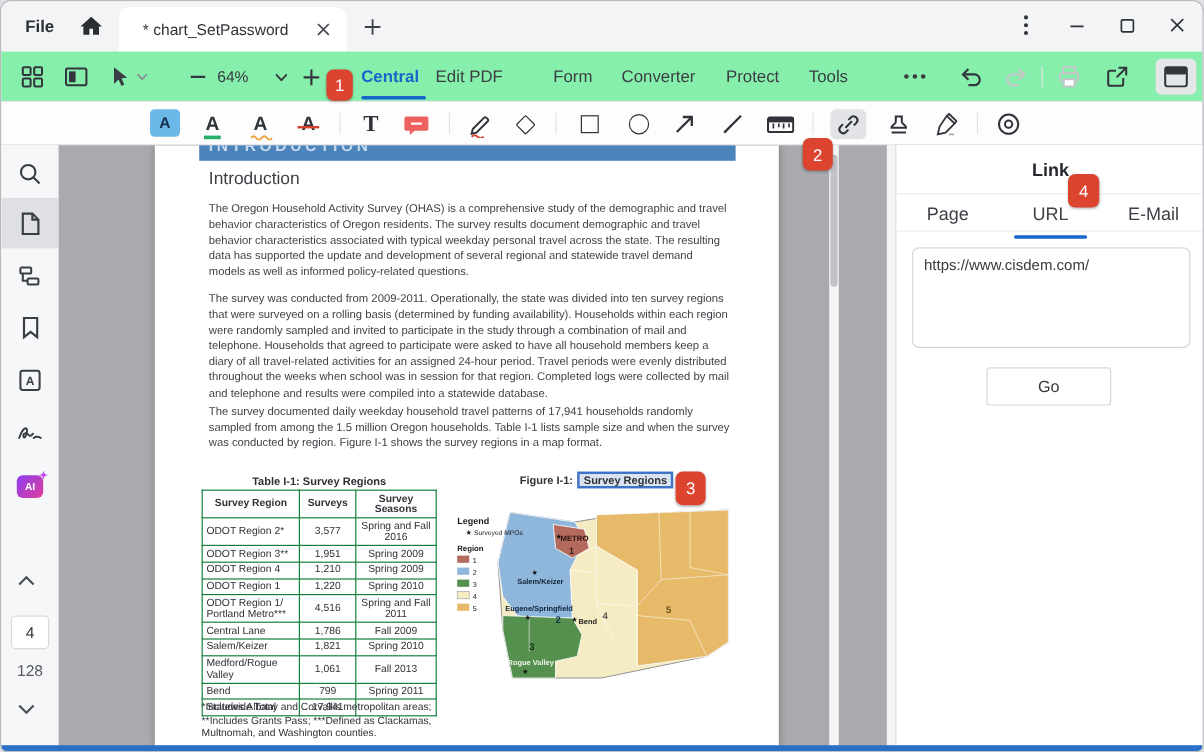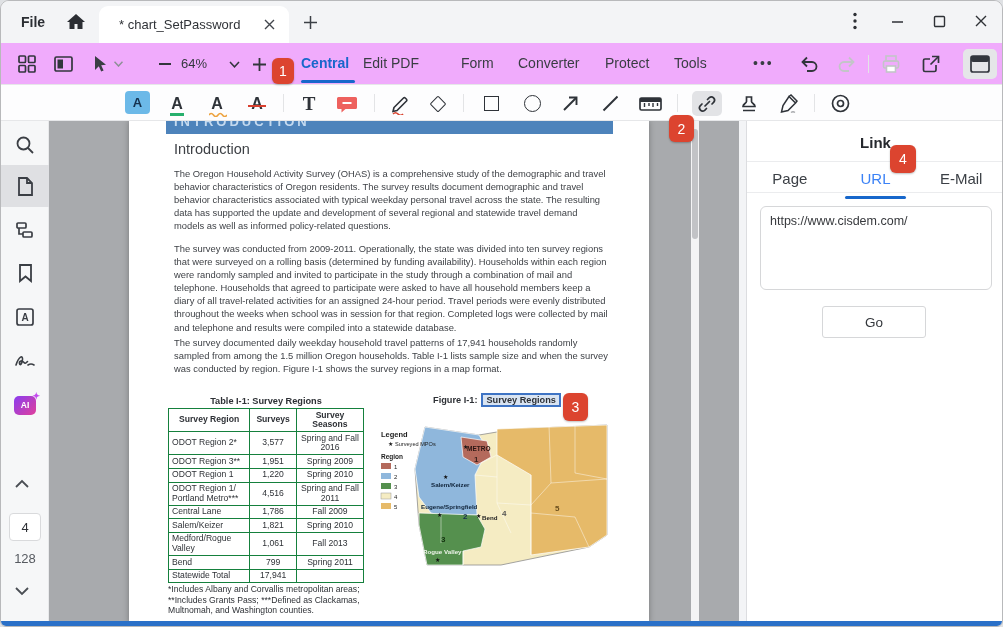--- a/index.html
+++ b/index.html
@@ -13,21 +13,21 @@
   .file-menu { position:absolute; left:20px; top:13px; font-size:14px; font-weight:700; color:#2b2e33; }
   .home-btn { position:absolute; left:64px; top:10px; width:24px; height:24px; color:#2b2e33; }
   .tab { position:absolute; left:98px; top:5px; width:190px; height:37px; background:#ffffff;
          border-radius:9px 9px 0 0; display:flex; align-items:center; padding:0 10px 0 20px; }
   .tab-title { font-size:13px; color:#303338; flex:1; white-space:nowrap; overflow:hidden; }
   .tab-close { width:20px; height:20px; display:flex; align-items:center; justify-content:center; color:#42464c; }
   .newtab { position:absolute; left:298px; top:10px; width:22px; height:22px; color:#3c4046; display:flex; align-items:center; justify-content:center; }
   .win-controls { position:absolute; right:6px; top:6px; display:flex; gap:12px; align-items:center; }
   .win-btn { width:30px; height:28px; display:flex; align-items:center; justify-content:center; color:#2e3136; }
   
-  .toolbar { position:absolute; left:0; top:42px; width:100%; height:42px; background:#f0abfc; border-bottom:1px solid #e6e7e9; }
+  .toolbar { position:absolute; left:0; top:42px; width:100%; height:42px; background:#86efac; border-bottom:1px solid #e6e7e9; }
   .tb-icon { position:absolute; top:9px; width:24px; height:24px; display:flex; align-items:center; justify-content:center; color:#32363c; }
   .zoom-text { position:absolute; left:180px; top:13px; font-size:13px; color:#35393f; }
   .menu-item { position:absolute; top:12px; font-size:14px; color:#393d43; cursor:default; }
   .menu-item.active { color:#1767cb; font-weight:700; }
   .menu-underline { position:absolute; left:300px; top:37px; width:54px; height:3px; background:#1767cb; border-radius:2px; }
   .tb-sep { position:absolute; top:12px; width:1px; height:18px; background:#e3e4e6; }
   .panel-toggle-bg { position:absolute; left:962px; top:6px; width:34px; height:30px; background:#e5e6e8; border-radius:5px; }
   
   .anno-bar { position:absolute; left:0; top:84px; width:100%; height:36px; background:#fdfdfe; border-bottom:1px solid #e6e7e9; }
   .anno-icon { position:absolute; top:6px; width:26px; height:25px; display:flex; align-items:center; justify-content:center; color:#2f3339; }
@@ -76,21 +76,21 @@
   .fig-caption { position:absolute; left:248px; top:272px; width:240px; display:flex; align-items:center; justify-content:center; gap:4px; }
   .fig-prefix { font-size:9.2px; font-weight:700; color:#2e3136; }
   .fig-link { font-size:9.2px; font-weight:700; color:#2e3136; background:#d9e4f2; border:2px solid #3f74c4; padding:0 3px; }
   .map-wrap { position:absolute; left:250px; top:292px; width:232px; height:168px; }
   
   .right-panel { position:absolute; left:745px; top:120px; width:258px; height:502px; background:#fff; border-left:1px solid #dcdde0; }
   .rp-title { position:absolute; left:0; top:13px; width:100%; text-align:center; font-size:15px; font-weight:700; color:#26292e; }
   .rp-div { position:absolute; left:0; width:100%; height:1px; background:#ebecee; }
   .rp-tabs { position:absolute; left:0; top:44px; width:100%; display:flex; }
   .rp-tab { flex:1; text-align:center; font-size:15px; color:#3c4046; padding:5px 0; position:relative; }
-  .rp-tab.active { color:#3b82f6; }
+  .rp-tab.active { color:#404040; }
   .rp-tab.active::after { content:""; position:absolute; left:12px; right:12px; bottom:-7px; height:3px; background:#1767cb; border-radius:2px; }
   .url-box { position:absolute; left:13px; top:85px; width:232px; height:84px; border:1px solid #d6d7d9; border-radius:6px;
              padding:7px 9px; font-size:12.5px; color:#37393d; font-family:"Liberation Sans",sans-serif; resize:none; background:#fff; }
   .go-btn { position:absolute; left:75px; top:185px; width:104px; height:32px; background:#fff; border:1px solid #d6d7d9;
             border-radius:3px; font-size:13.5px; color:#33363b; display:flex; align-items:center; justify-content:center; }
   
   .bottom-strip { position:absolute; left:0; bottom:0; width:100%; height:5px; background:#2a70c8; }
   svg { display:block; }
 </style>
 </head>
@@ -399,20 +399,25 @@
         </thead>
         <tbody>
             <tr>
               <td>ODOT Region 2*</td>
               <td class="c">3,577</td>
               <td class="c">Spring and Fall 2016</td>
             </tr>
             <tr>
               <td>ODOT Region 3**</td>
               <td class="c">1,951</td>
+              <td class="c">Spring 2009</td>
+            </tr>
+            <tr>
+              <td>ODOT Region 4</td>
+              <td class="c">1,210</td>
               <td class="c">Spring 2009</td>
             </tr>
             <tr>
               <td>ODOT Region 1</td>
               <td class="c">1,220</td>
               <td class="c">Spring 2010</td>
             </tr>
             <tr>
               <td>ODOT Region 1/ Portland Metro***</td>
               <td class="c">4,516</td>

